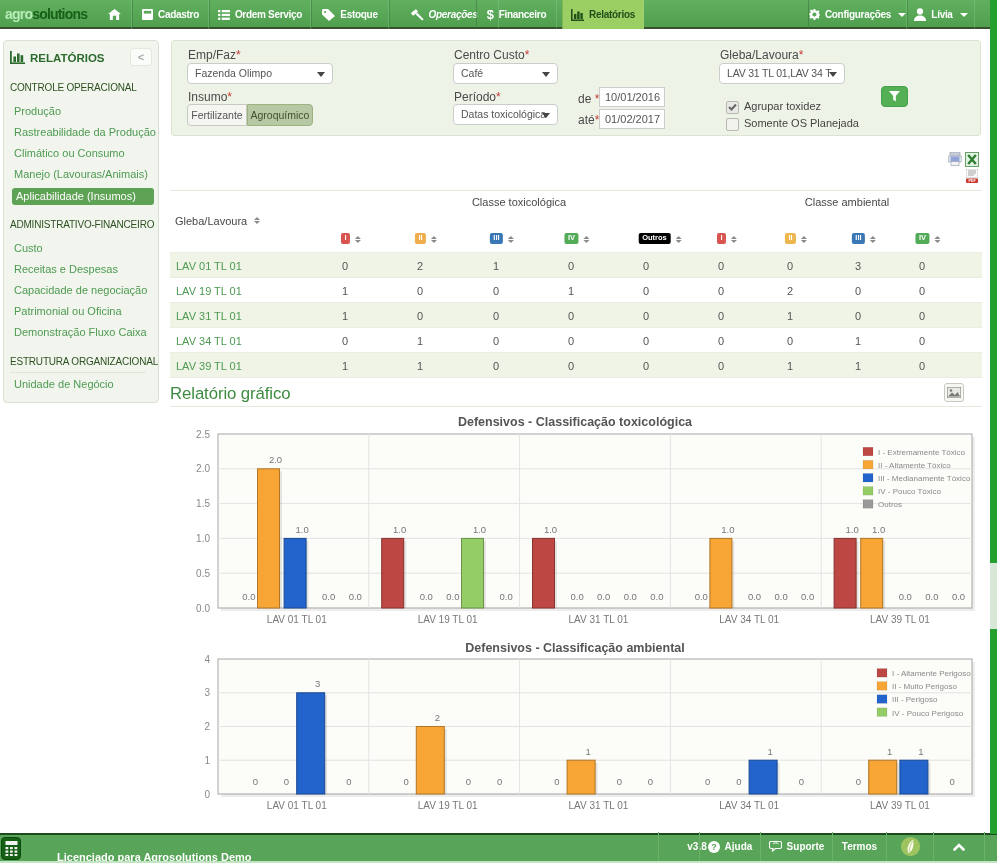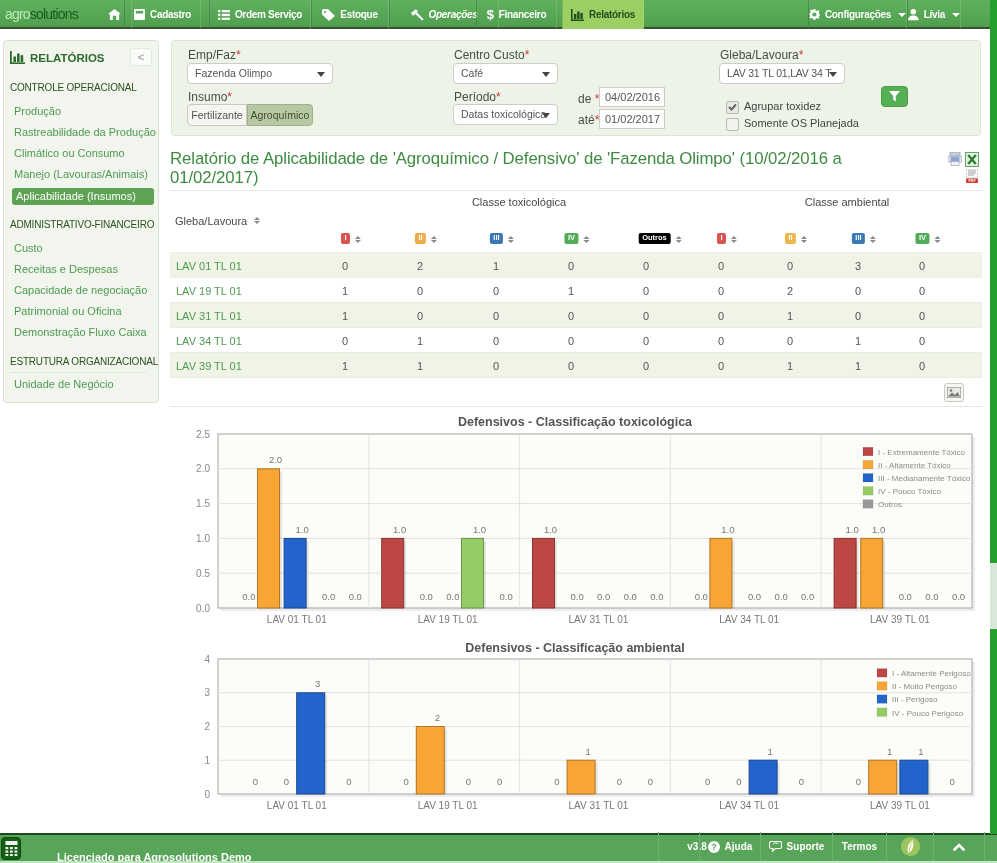--- a/index.html
+++ b/index.html
@@ -3,21 +3,21 @@
 <meta charset="utf-8">
 <style>
 * { margin:0; padding:0; box-sizing:border-box; }
 html,body { width:997px; height:863px; overflow:hidden; background:#fff;
   font-family:"Liberation Sans", sans-serif; }
 #page { position:relative; width:997px; height:863px; overflow:hidden; }
 
 
 .nav { position:absolute; left:0; top:0; width:997px; height:29px;
   background:linear-gradient(#60b060,#4f9f4f); border-bottom:2px solid #39512f; }
-.logo { position:absolute; left:5px; top:6px; font-size:14px; font-weight:400; letter-spacing:-0.8px;}
+.logo { position:absolute; left:5px; top:6px; font-size:14px; font-weight:700; letter-spacing:-0.8px;}
 .logo .l1 { color:#b7ecb7; } .logo .l2 { color:#186018; }
 .navitem { position:absolute; top:0; height:29px; display:flex; align-items:center;
   justify-content:center; color:#fff; font-size:10px; font-weight:700; gap:5px; white-space:nowrap; letter-spacing:-0.3px;
   border-left:1px solid rgba(62,118,62,.55); border-right:1px solid rgba(170,220,170,.25); }
 .navitem svg { display:block; }
 .navitem.active { background:#9ccf63; color:#20501c; border-left:1px solid #7fb94f; }
 .caret { display:inline-block; width:0; height:0; border-left:4px solid transparent;
   border-right:4px solid transparent; border-top:4px solid #fff; margin-left:2px; }
 
 
@@ -83,21 +83,21 @@
 <body>
 <div id="page">
 
   <div class="nav"></div>
   <div class="logo"><span class="l1">agro</span><span class="l2">solutions</span></div>
   <div class="navitem" style="left:98px; width:34px; border-left:none;">
     <svg width="13" height="11" viewBox="0 0 15 13">
         <path d="M7.5 0 L15 6 L13 6 L13 13 L9.5 13 L9.5 8 L5.5 8 L5.5 13 L2 13 L2 6 L0 6 Z" fill="#fff"></path>
       </svg>
   </div>
-  <div class="navitem" style="left:124px; width:77px;">
+  <div class="navitem" style="left:132px; width:77px;">
     <svg width="11" height="11" viewBox="0 0 12 12">
         <rect x="0" y="0" width="12" height="12" rx="1" fill="#fff"></rect>
         <rect x="2" y="2" width="8" height="3" fill="#5aa85a"></rect>
       </svg>
     Cadastro
   </div>
   <div class="navitem" style="left:209px; width:102px;">
     <svg width="12" height="10" viewBox="0 0 13 11">
         <g fill="#fff">
           <rect x="0" y="0" width="2.5" height="2.5"></rect>
@@ -142,21 +142,21 @@
       </svg>
     Relatórios
   </div>
   <div class="navitem" style="left:808px; width:99px;">
     <svg width="13" height="13" viewBox="0 0 13 13">
         <path fill="#fff" d="M6.5 4 A2.5 2.5 0 1 0 6.5 9 A2.5 2.5 0 1 0 6.5 4 M5.5 0 L7.5 0 L7.9 1.7 L9.6 2.4 L11.2 1.5 L12.5 2.9 L11.6 4.4 L12.2 6 L13 6.5 L13 7.5 L11.6 8.6 L12.5 10.1 L11.1 11.5 L9.6 10.6 L7.9 11.3 L7.5 13 L5.5 13 L5.1 11.3 L3.4 10.6 L1.9 11.5 L.5 10.1 L1.4 8.6 L.7 6.9 L0 6.5 L0 5.5 L1.4 5.1 L2.1 3.4 L1.2 1.9 L2.6 .5 L4.1 1.4 L5.1 1.7 Z"></path>
         <circle cx="6.5" cy="6.5" r="2.1" fill="#5aa85a"></circle>
       </svg>
     Configurações <span class="caret"></span>
   </div>
-  <div class="navitem" style="left:907px; width:54px;">
+  <div class="navitem" style="left:907px; width:68px;">
     <svg width="12" height="13" viewBox="0 0 12 13">
         <circle cx="6" cy="3.4" r="3.1" fill="#fff"></circle>
         <path d="M0 13 C0 9.5 2.5 7.6 6 7.6 C9.5 7.6 12 9.5 12 13 Z" fill="#fff"></path>
       </svg>
     Lívia <span class="caret"></span>
   </div>
 
   <div class="sidebar"></div>
   <div class="sb-head"><svg width="15" height="13" viewBox="0 0 15 13">
         <g fill="#2d6a2d">
@@ -188,40 +188,39 @@
   <div class="flabel" style="left:188px; top:48px;">Emp/Faz<span class="req">*</span></div>
   <div class="fselect" style="left:187px; top:63px; width:146px;">Fazenda Olimpo</div>
   <div class="flabel" style="left:188px; top:90px;">Insumo<span class="req">*</span></div>
   <div class="fbtn" style="left:187px; top:104px; width:60px; background:#f5f5f2; border:1px solid #c9c9c2; border-radius:4px 0 0 4px; color:#555;">Fertilizante</div>
   <div class="fbtn" style="left:247px; top:104px; width:66px; background:#b7c8a4; border:1px solid #9eb284; border-radius:0 4px 4px 0; color:#44502f;">Agroquímico</div>
   <div class="flabel" style="left:454px; top:48px;">Centro Custo<span class="req">*</span></div>
   <div class="fselect" style="left:453px; top:63px; width:105px;">Café</div>
   <div class="flabel" style="left:454px; top:90px;">Período<span class="req">*</span></div>
   <div class="fselect" style="left:453px; top:104px; width:105px;">Datas toxicológica</div>
   <div class="flabel" style="left:578px; top:92px;">de <span class="req">*</span></div>
-  <div class="finput" style="left:599px; top:87px;">04/02/2016</div>
+  <div class="finput" style="left:599px; top:87px;">10/01/2016</div>
   <div class="flabel" style="left:578px; top:113px;">até<span class="req">*</span></div>
   <div class="finput" style="left:599px; top:109px;">01/02/2017</div>
   <div class="flabel" style="left:720px; top:48px;">Gleba/Lavoura<span class="req">*</span></div>
   <div class="fselect" style="left:719px; top:63px; width:126px; letter-spacing:-0.2px;">LAV 31 TL 01,LAV 34 T</div>
   <div class="chk" style="left:726px; top:101px; background:#e8e8e4;">
     <svg width="11" height="11" viewBox="0 0 11 11" style="display:block;margin:0 0 0 0;">
         <path d="M2 5 L4.5 7.5 L9 2.5" stroke="#666" stroke-width="2" fill="none"></path>
       </svg>
   </div>
   <div class="chklab" style="left:744px; top:100px;">Agrupar toxidez</div>
   <div class="chk" style="left:726px; top:118px;"></div>
   <div class="chklab" style="left:744px; top:117px;">Somente OS Planejada</div>
   <div style="position:absolute; left:881px; top:86px; width:27px; height:21px; background:#55b055; border:1px solid #46a246; border-radius:4px;">
     <svg width="11" height="11" viewBox="0 0 11 11" style="display:block; margin:4px auto 0;">
         <path d="M0 0 L11 0 L6.8 5 L6.8 10.5 L4.2 8.8 L4.2 5 Z" fill="#fff"></path>
       </svg>
   </div>
 
-  <div class="rtitle" style="top:149px;">Relatório de Aplicabilidade de 'Agroquímico / Defensivo' de 'Fazenda Olimpo' (10/02/2016 a<br>01/02/2017)</div>
   <div style="position:absolute; left:948px; top:152px;">
     <svg width="14" height="14" viewBox="0 0 14 14">
         <rect x="2" y="0" width="10" height="5" fill="#c8cdd8" stroke="#9aa2b2" stroke-width=".7"></rect>
         <rect x="0" y="4" width="14" height="6" rx="1" fill="#dfe3ea" stroke="#9aa2b2" stroke-width=".7"></rect>
         <rect x="2.6" y="4.6" width="8.8" height="4.5" fill="#8fa3d8"></rect>
         <rect x="3" y="9.5" width="8" height="4" fill="#f2f3f5" stroke="#9aa2b2" stroke-width=".7"></rect>
       </svg>
   </div>
   <div style="position:absolute; left:965px; top:152px;">
     <svg width="14" height="15" viewBox="0 0 14 15">
@@ -307,20 +306,21 @@
       <span class="tval" style="left:326px;">0</span>
       <span class="tval" style="left:401px;">0</span>
       <span class="tval" style="left:476px;">0</span>
       <span class="tval" style="left:551px;">0</span>
       <span class="tval" style="left:620px;">1</span>
       <span class="tval" style="left:688px;">1</span>
       <span class="tval" style="left:752px;">0</span>
     </div>
   <div style="position:absolute; left:170px; top:377px; width:812px; border-top:1px solid #e8eee2;"></div>
 
+  <div class="rtitle" style="top:384px;">Relatório gráfico</div>
   <div style="position:absolute; left:944px; top:383px; width:20px; height:19px; background:#f6f6f3; border:1px solid #c9c9c2; border-radius:3px;">
     <svg width="14" height="11" viewBox="0 0 14 11" style="display:block; margin:3px auto 0;">
         <rect x="0" y="0" width="14" height="11" fill="#e8e8e4" stroke="#7a7a74" stroke-width="1"></rect>
         <circle cx="4" cy="3.5" r="1.3" fill="#7a7a74"></circle>
         <path d="M1 9.5 L5 5.5 L8 8 L10.5 5 L13 9.5 Z" fill="#7a7a74"></path>
       </svg>
   </div>
   <div class="hr" style="left:170px; top:406px; width:812px;"></div>
 
   <svg class="chartsvg" style="top:410px;" width="832" height="225" viewBox="0 0 832 225">

